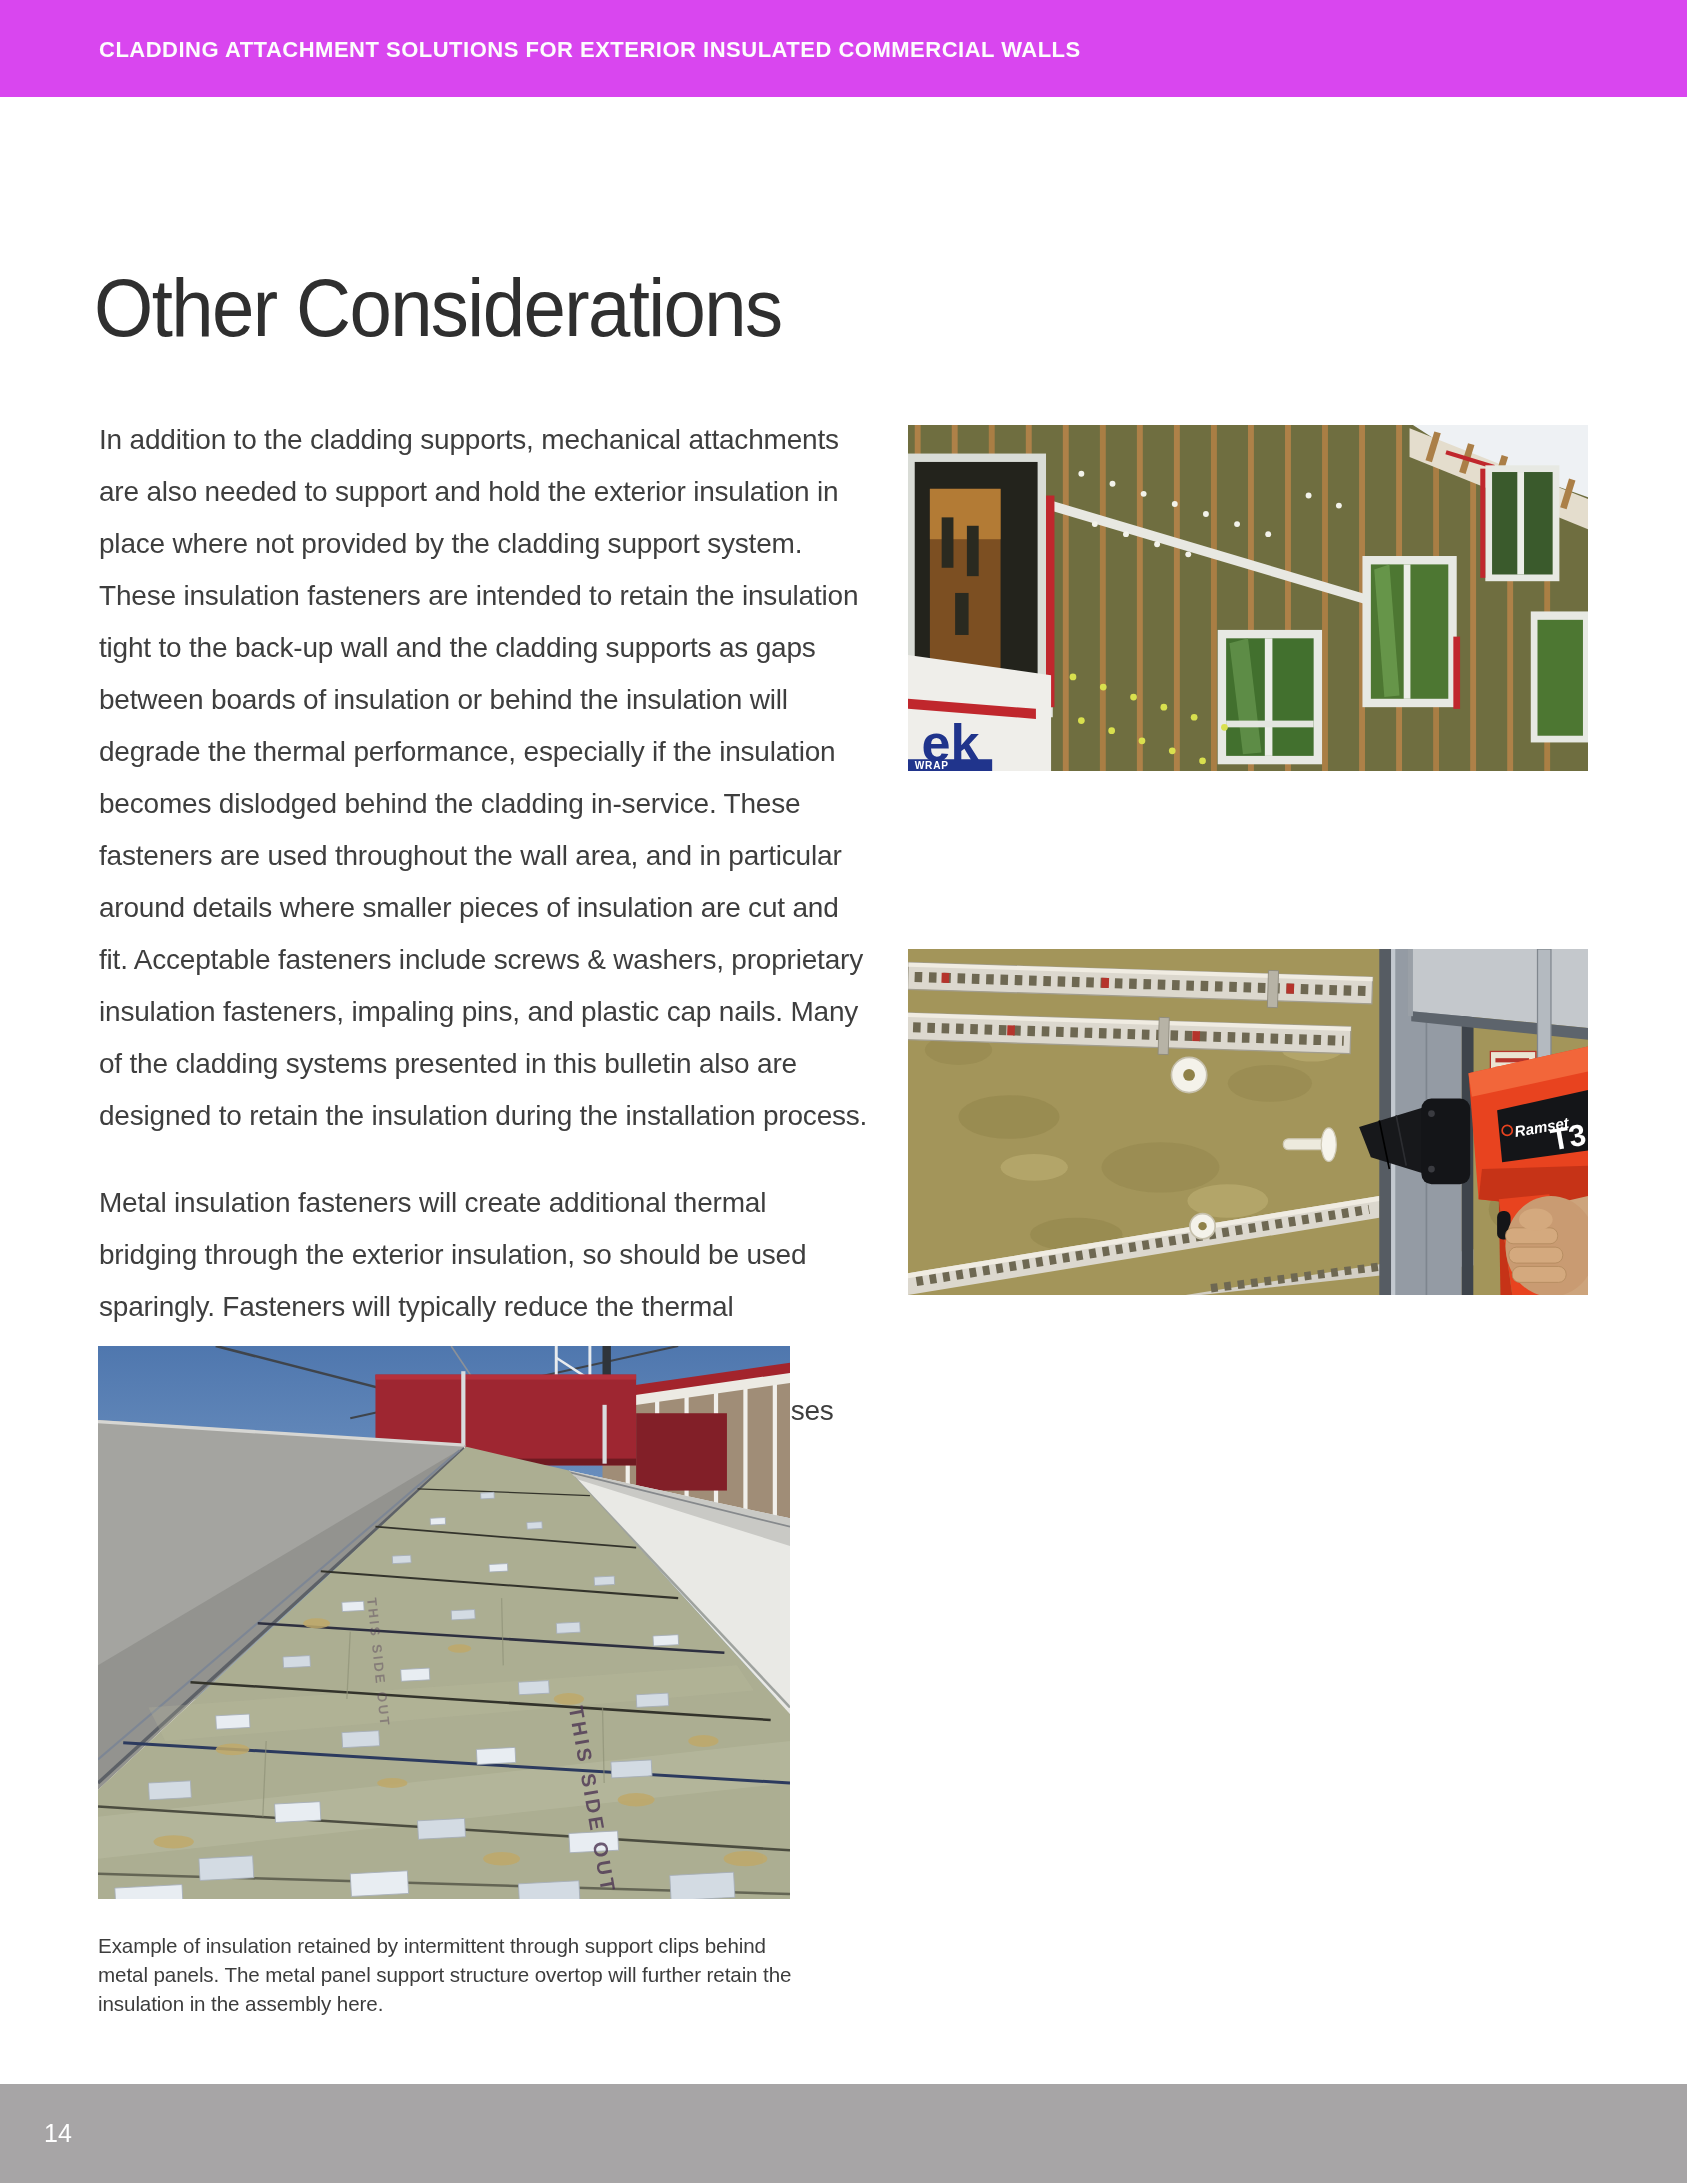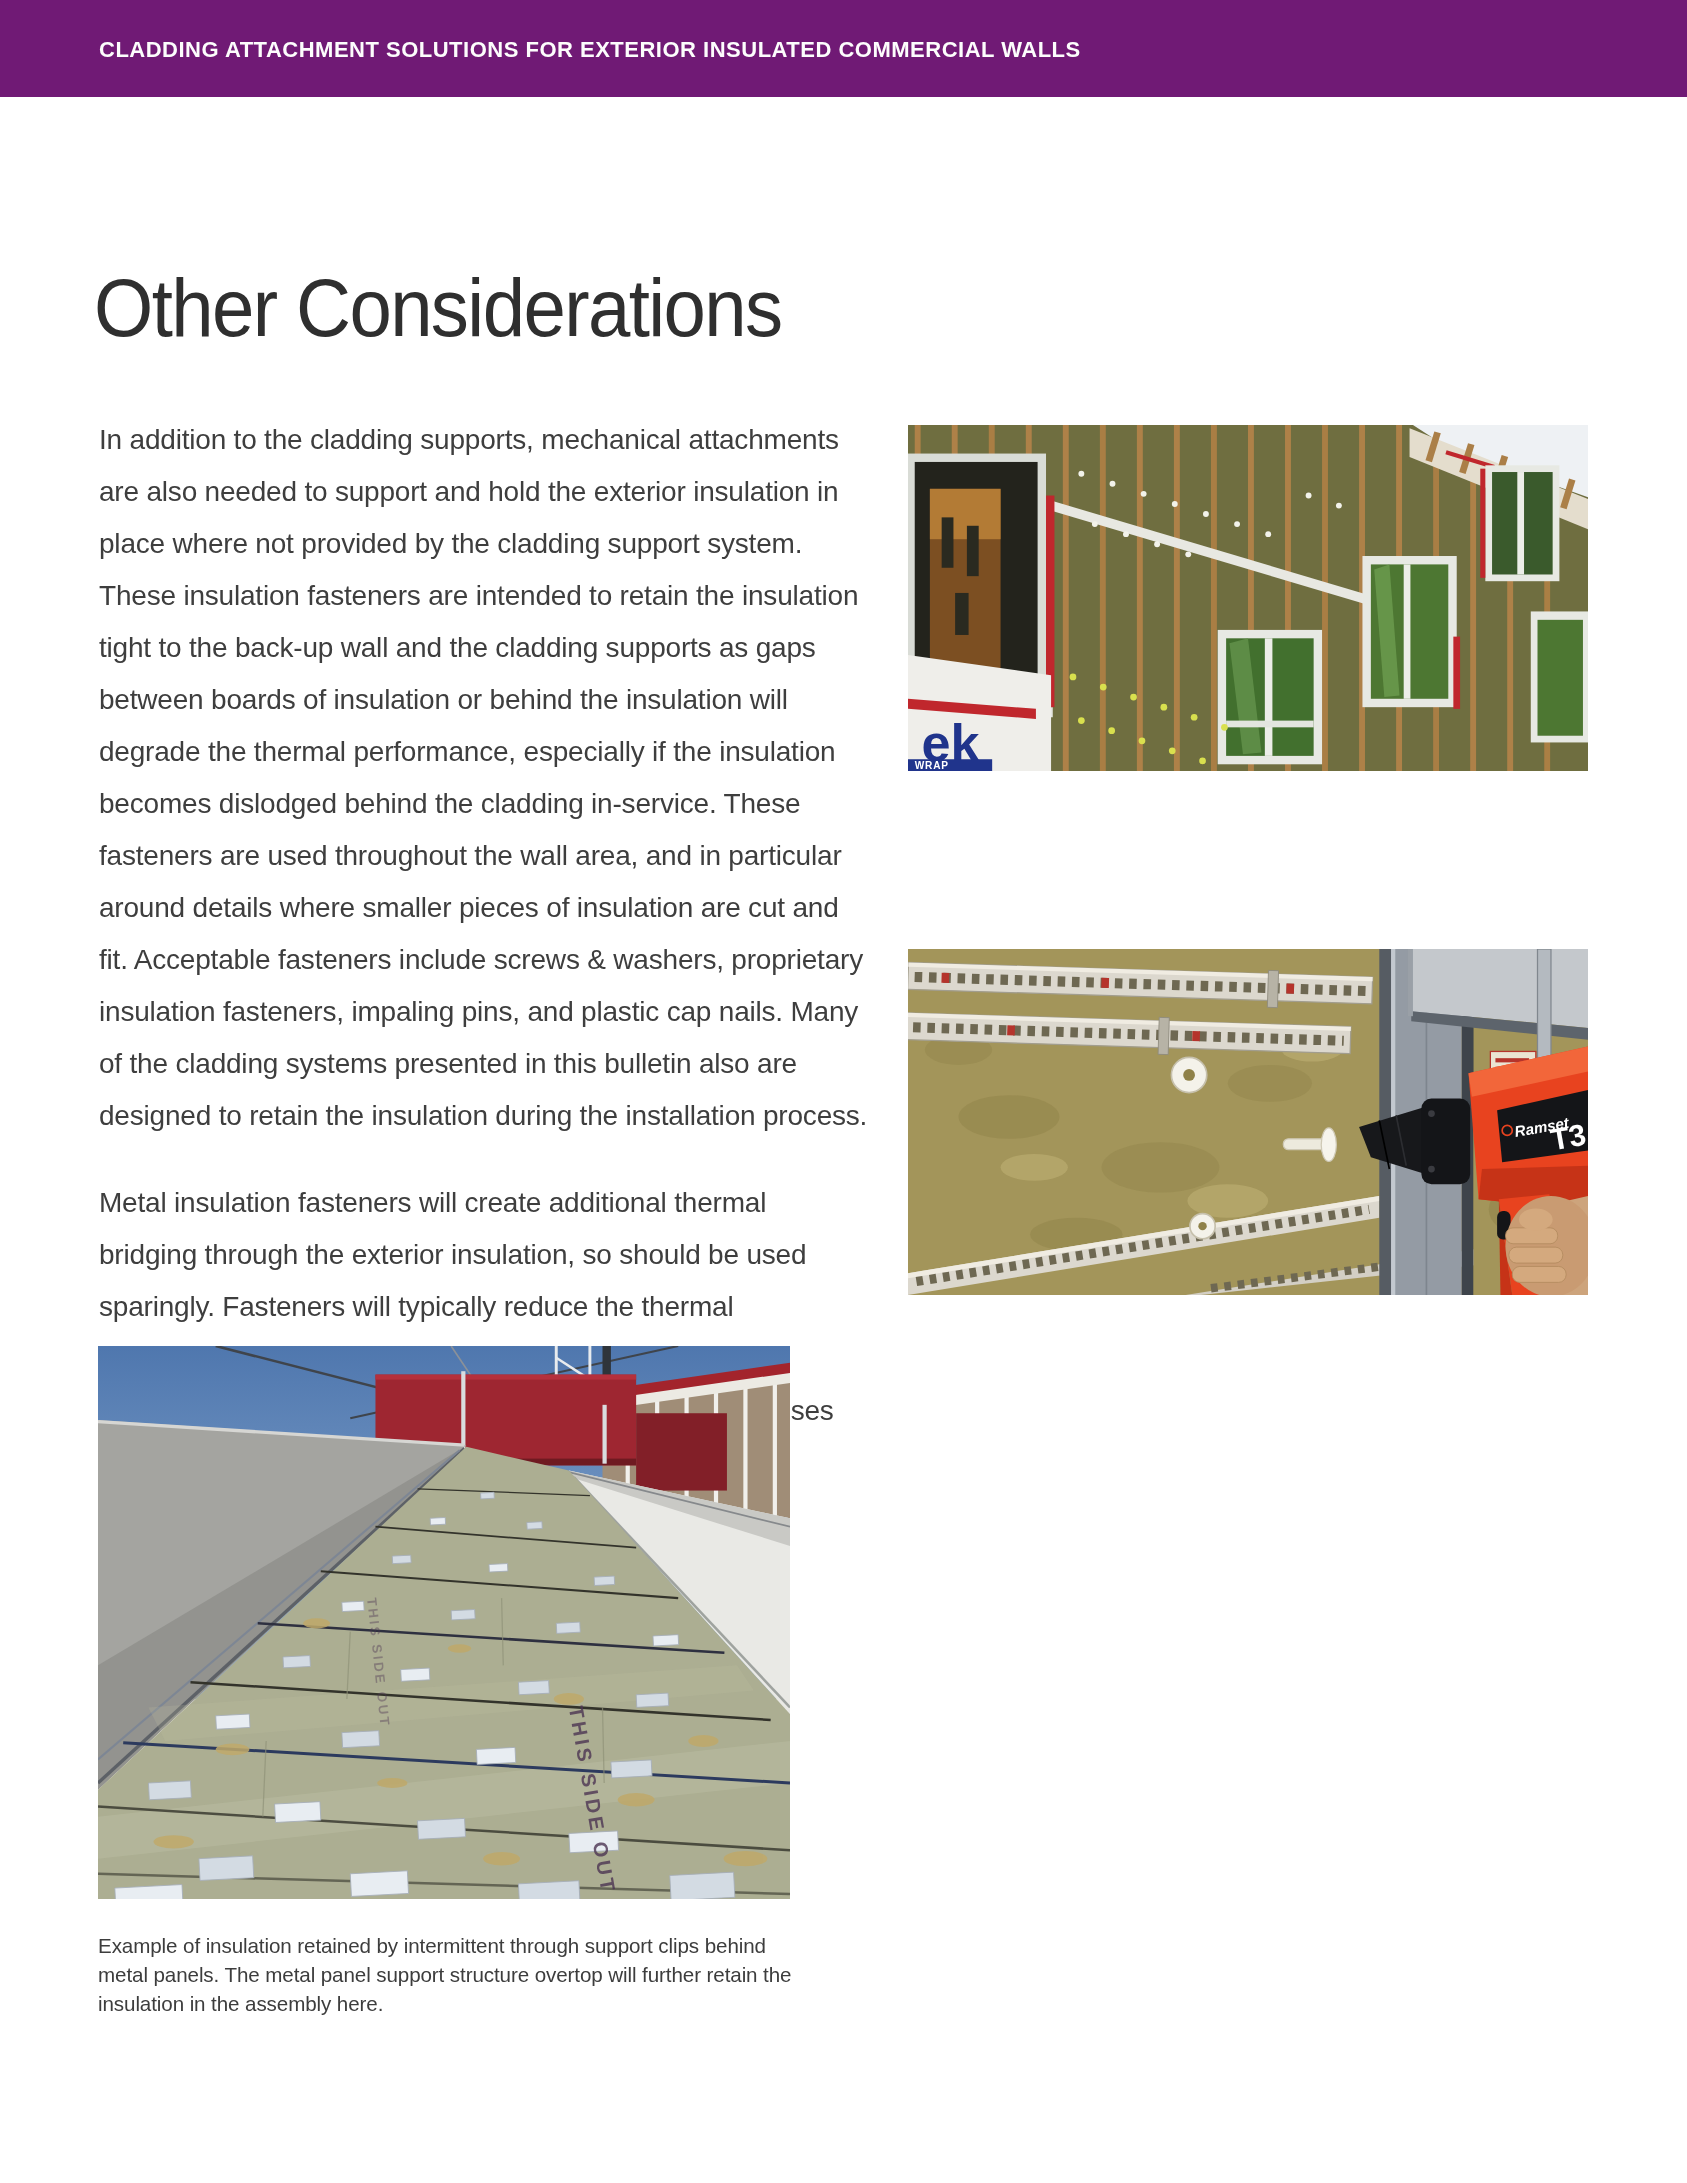--- a/index.html
+++ b/index.html
@@ -6,21 +6,21 @@
   .page{
     position:relative;
     width:1687px;
     height:2183px;
     background:#ffffff;
     font-family:"Liberation Sans", sans-serif;
     overflow:hidden;
   }
   .header-bar{
     position:absolute;left:0;top:0;width:1687px;height:97px;
-    background:#701a75;
+    background:#d946ef;
   }
   .header-title{
     position:absolute;left:99px;top:37px;
     font-size:22px;font-weight:bold;color:#fdfdfd;letter-spacing:0.5px;
     white-space:nowrap;
   }
   .page-title{
     position:absolute;left:94px;top:262px;
     font-size:81px;font-weight:300;color:#2f2f2f;letter-spacing:-1.7px;
     transform:scaleX(0.94);transform-origin:left top;
@@ -388,15 +388,18 @@
           <ellipse cx="480" cy="610" rx="22" ry="8"></ellipse>
         <ellipse cx="720" cy="470" rx="18" ry="7"></ellipse>
           <ellipse cx="770" cy="610" rx="26" ry="9"></ellipse>
       </g>
       <text transform="translate(560,430) rotate(80)" font-size="24" font-weight="bold" fill="#4d3553" opacity="0.8" letter-spacing="4" font-family="Liberation Sans, sans-serif">THIS SIDE OUT</text>
       <text transform="translate(320,300) rotate(84)" font-size="16" font-weight="bold" fill="#4d3553" opacity="0.4" letter-spacing="3" font-family="Liberation Sans, sans-serif">THIS SIDE OUT</text>
     </svg>
   </figure>
   <div class="caption cap3">Example of insulation retained by intermittent through support clips behind metal panels. The metal panel support structure overtop will further retain the insulation in the assembly here.</div>
 
+  <div class="footer-bar">
+    <div class="page-number">14</div>
+  </div>
 
 </div>
 
 
 </body></html>

